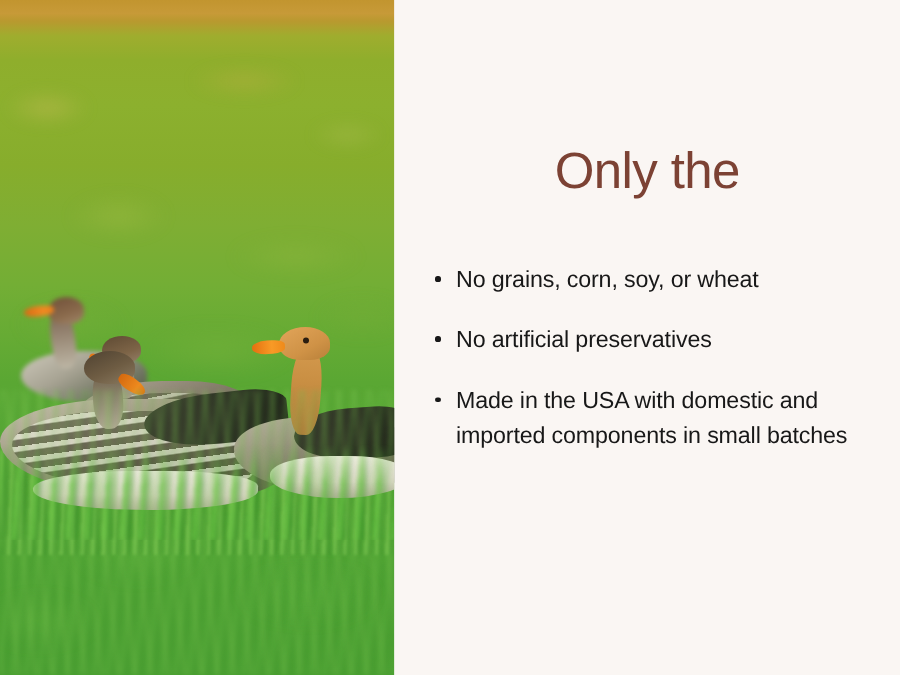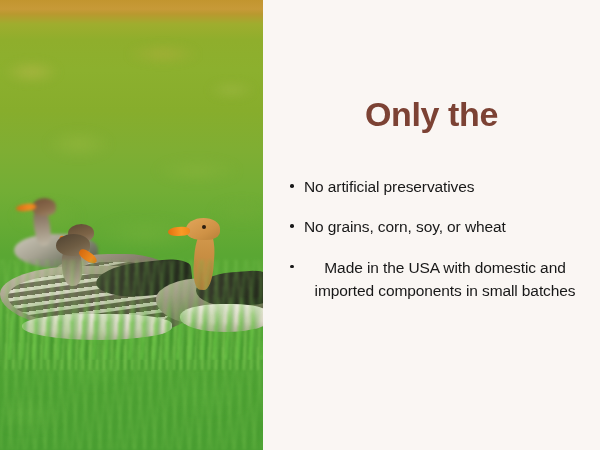--- a/index.html
+++ b/index.html
@@ -356,21 +356,21 @@
   }
 
   .headline {
     position: absolute;
     left: 0;
     right: 0;
     top: 72px;
     text-align: center;
     color: #7c4234;
     font-size: 34px;
-    font-weight: bold;
+    font-weight: normal;
     line-height: 1.16;
     letter-spacing: -0.4px;
     padding: 0 18px;
     box-sizing: border-box;
   }
   .headline-line { display: block; }
 
   .benefits {
     position: absolute;
     left: 25px;
@@ -382,21 +382,21 @@
   }
   .benefit-item {
     position: relative;
     padding-left: 16px;
     margin-bottom: 17px;
     color: #181818;
     font-size: 15.5px;
     line-height: 1.50;
     letter-spacing: -0.1px;
   }
-  .benefit-item:last-child { margin-bottom: 18px; text-align: center; }
+  .benefit-item:last-child { margin-bottom: 18px; }
   .benefit-bullet {
     position: absolute;
     left: 2px;
     top: 9px;
     width: 3.5px;
     height: 3.5px;
     border-radius: 50%;
     background: #181818;
   }
 </style>
@@ -451,25 +451,25 @@
 
   <div class="text-panel">
 
     <h1 class="headline">
       <span class="headline-line">Only the</span>
     </h1>
 
     <ul class="benefits">
       <li class="benefit-item">
         <span class="benefit-bullet"></span>
-        <span>No artificial preservatives</span>
+        <span>No grains, corn, soy, or wheat</span>
       </li>
       <li class="benefit-item">
         <span class="benefit-bullet"></span>
-        <span>No grains, corn, soy, or wheat</span>
+        <span>No artificial preservatives</span>
       </li>
       <li class="benefit-item">
         <span class="benefit-bullet"></span>
         <span>Made in the USA with domestic and imported components in small batches</span>
       </li>
     </ul>
 
   </div>
 </div>
 

